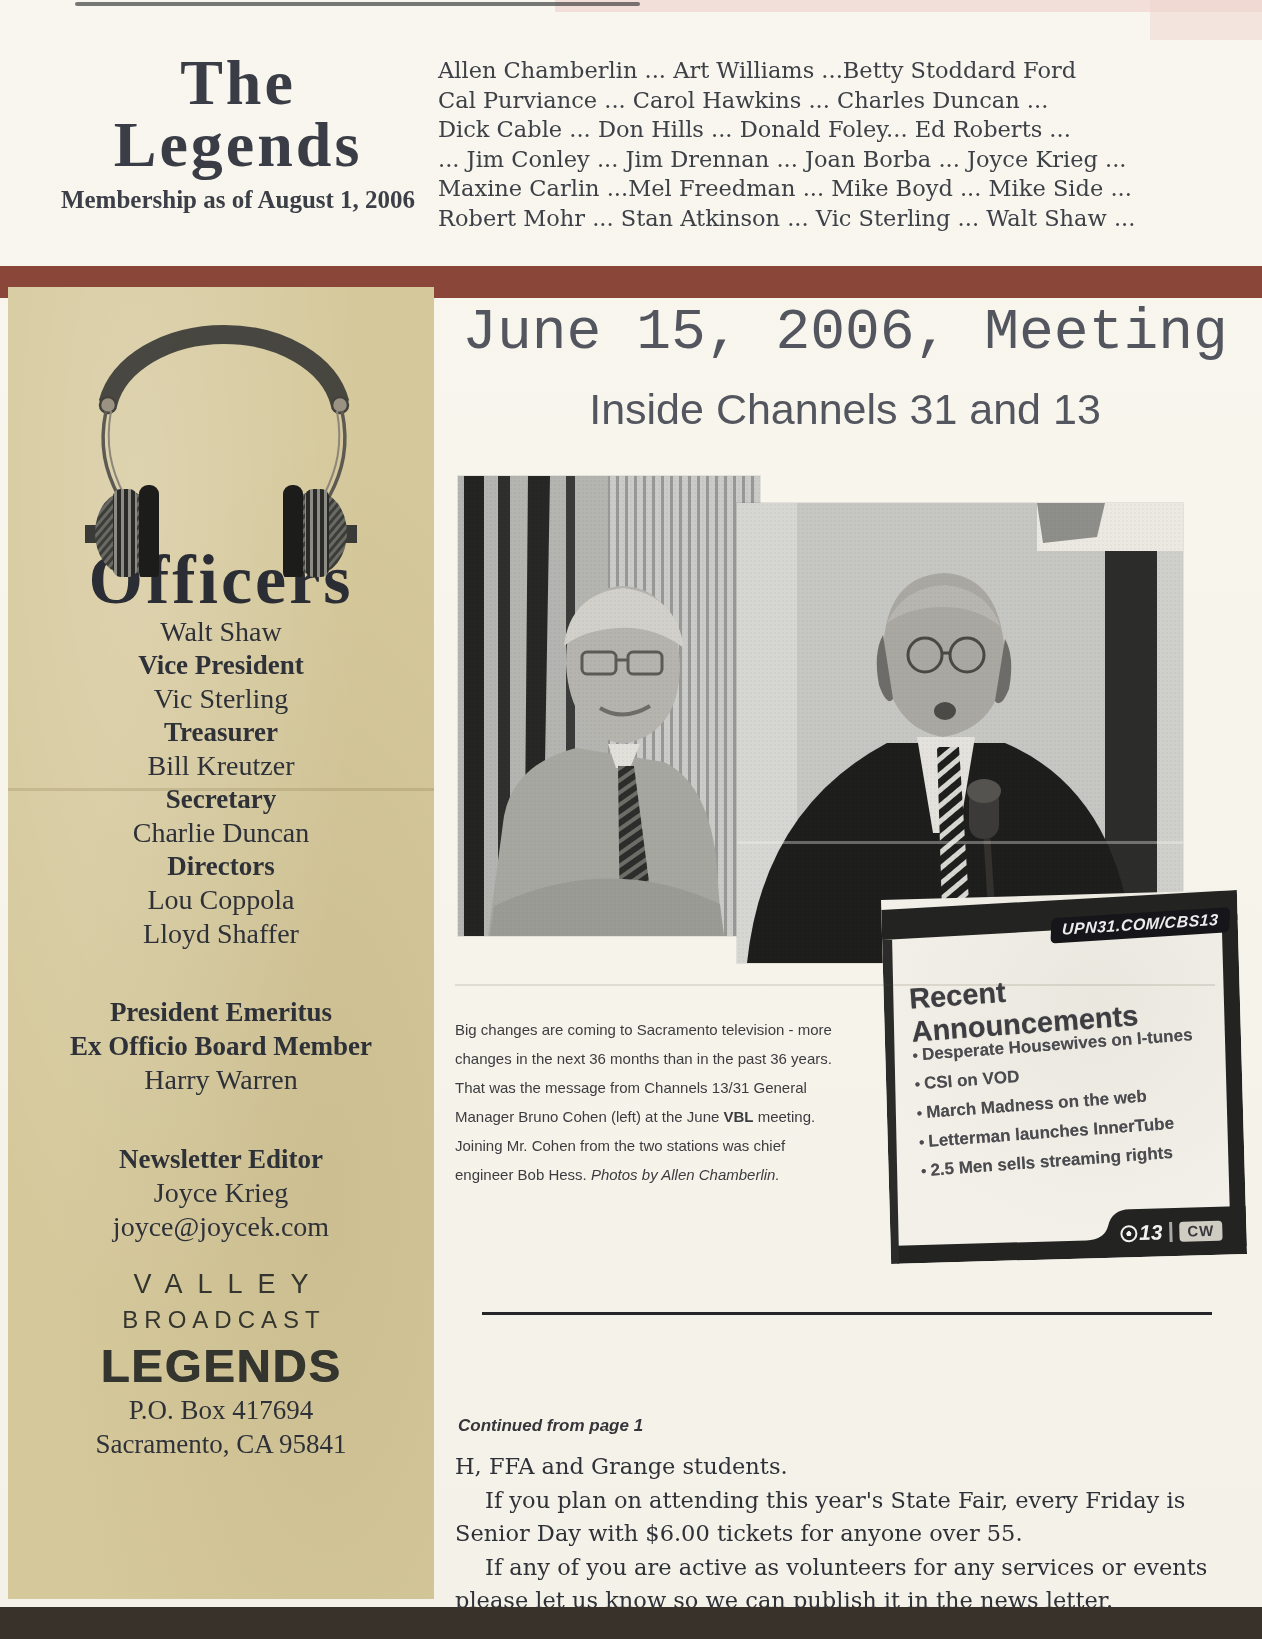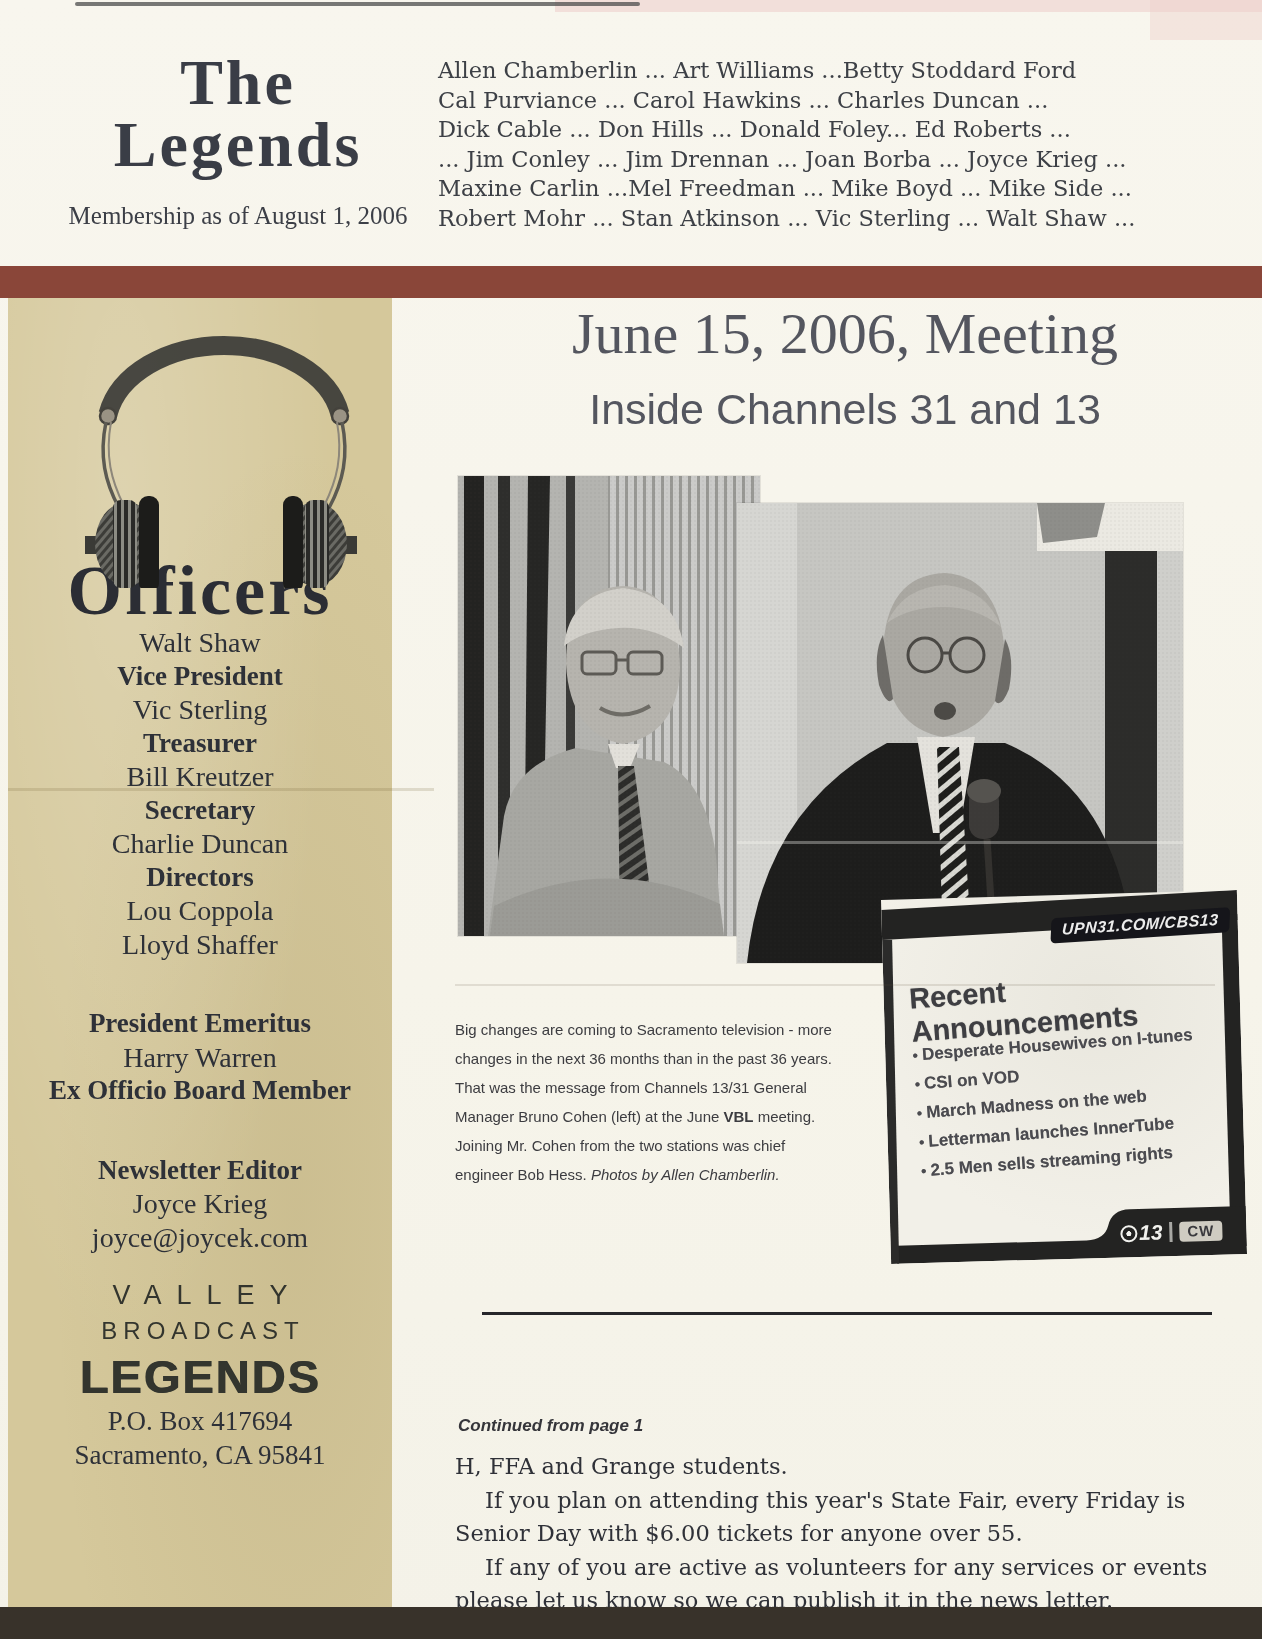--- a/index.html
+++ b/index.html
@@ -9,46 +9,46 @@
     font-family:"Liberation Serif",serif;color:#33363c;
   }
   .abs{position:absolute;}
   
   .scan-line-top{left:75px;top:2px;width:565px;height:4px;background:#4c4c4c;opacity:.75;border-radius:2px;}
   .scan-pink{left:555px;top:0;width:707px;height:12px;background:#f0d9d4;opacity:.8;}
   .scan-pink2{left:1150px;top:0;width:112px;height:40px;background:rgba(238,208,202,.45);}
   
   .masthead{left:58px;top:52px;width:360px;text-align:center;color:#3a3d46;}
   .masthead .t1,.masthead .t2{font-size:64px;font-weight:600;letter-spacing:3px;line-height:62px;}
-  .masthead .note{margin-top:26px;font-size:25px;color:#3c3f47;}
+  .masthead .note{margin-top:10px;font-size:25px;color:#3c3f47;font-weight:bold;}
   .member-roll{left:438px;top:56px;width:775px;font-family:"DejaVu Serif",serif;
     font-size:22.5px;line-height:29.5px;color:#3d4046;}
   
   .maroon-bar{left:0;top:266px;width:1262px;height:32px;background:#8a4639;}
   
-  .sidebar{left:8px;top:298px;width:384px;height:1312px;
+  .sidebar{left:8px;top:287px;width:426px;height:1312px;
     background:
       radial-gradient(ellipse at 30% 15%, rgba(255,255,255,.20), transparent 55%),
       radial-gradient(ellipse at 75% 70%, rgba(118,100,52,.10), transparent 60%),
       #d5c89b;
     text-align:center;color:#2e3138;}
   .sb-crease{left:8px;top:788px;width:426px;height:3px;background:rgba(110,92,50,.18);}
   .officers-h{margin-top:258px;font-size:70px;font-weight:700;letter-spacing:3px;line-height:70px;color:#2b2d34;}
   .off-line{font-size:28px;line-height:33.5px;}
   .off-line.role{font-weight:700;font-size:27px;}
   .block-gap-lg{height:46px;}
   .block-gap-md{height:26px;}
   .vbl{font-family:"Liberation Sans",sans-serif;color:#33352e;}
   .vbl .valley{font-size:27px;letter-spacing:15px;font-weight:400;margin-left:15px;}
   .vbl .broadcast{font-size:24px;letter-spacing:6px;margin-top:6px;margin-left:6px;}
   .vbl .legends{font-size:47px;font-weight:700;letter-spacing:2px;margin-top:4px;
     font-family:"Liberation Sans",sans-serif;text-shadow:1px 0 0 #33352e;}
   .addr{font-size:27px;line-height:34px;font-family:"Liberation Serif",serif;}
   
-  .headline{left:440px;top:300px;width:810px;text-align:center;font-family:Liberation Serif, serif;
+  .headline{left:440px;top:300px;width:810px;text-align:center;font-family:Liberation Mono, monospace;
     font-size:58px;color:#54565f;letter-spacing:0;}
   .subheadline{left:440px;top:385px;width:810px;text-align:center;font-family:"Liberation Sans",sans-serif;
     font-size:43px;color:#54565f;}
   
   .photo{box-shadow:0 0 0 1px rgba(0,0,0,.08);}
   .photo-left{left:458px;top:476px;width:302px;height:460px;z-index:1;}
   .photo-right{left:737px;top:503px;width:446px;height:460px;z-index:2;}
   .crease2{left:455px;top:984px;width:760px;height:2px;background:rgba(95,80,60,.14);z-index:5;}
   
   .slide{left:886px;top:895px;width:356px;height:364px;z-index:3;transform:rotate(-1.6deg);
@@ -153,22 +153,22 @@
     <div class="off-line role">Treasurer</div>
     <div class="off-line">Bill Kreutzer</div>
     <div class="off-line role">Secretary</div>
     <div class="off-line">Charlie Duncan</div>
     <div class="off-line role">Directors</div>
     <div class="off-line">Lou Coppola</div>
     <div class="off-line">Lloyd Shaffer</div>
 
     <div class="block-gap-lg"></div>
     <div class="off-line role">President Emeritus</div>
+    <div class="off-line role">Ex Officio Board Member</div>
     <div class="off-line">Harry Warren</div>
-    <div class="off-line role">Ex Officio Board Member</div>
 
     <div class="block-gap-lg"></div>
     <div class="off-line role">Newsletter Editor</div>
     <div class="off-line">Joyce Krieg</div>
     <div class="off-line">joyce@joycek.com</div>
 
     <div class="block-gap-md"></div>
     <div class="vbl">
       <div class="valley">VALLEY</div>
       <div class="broadcast">BROADCAST</div>

